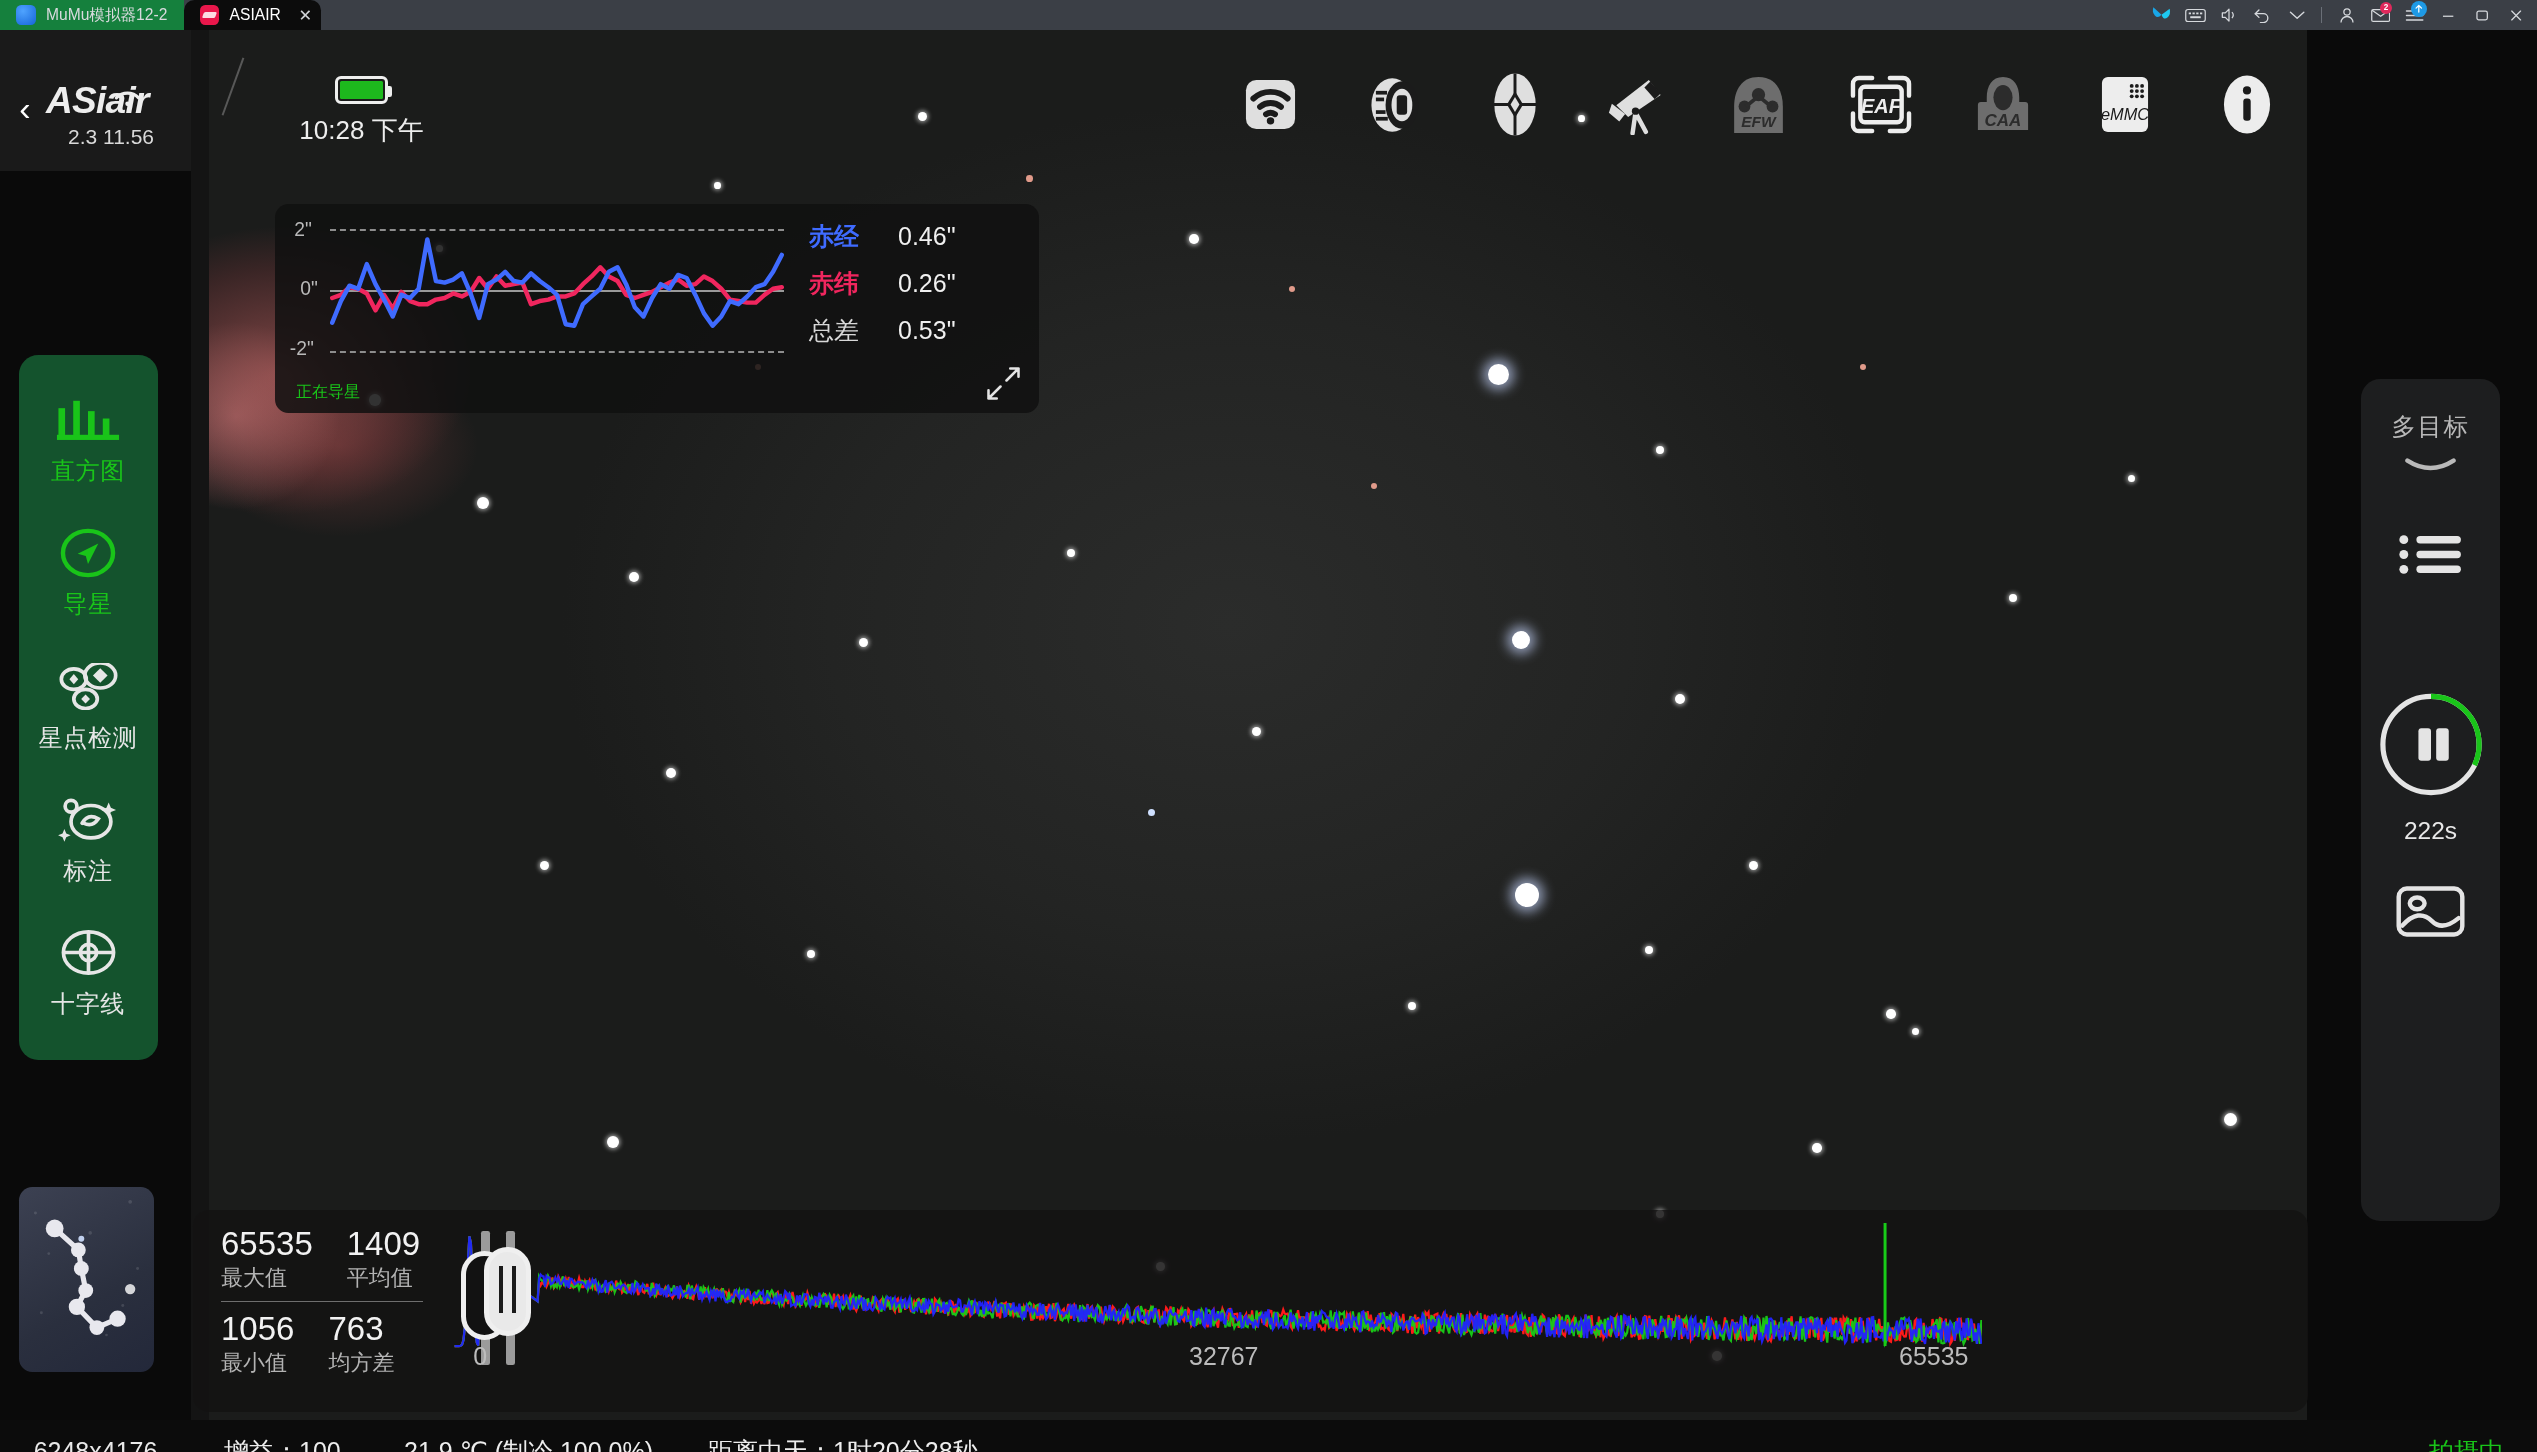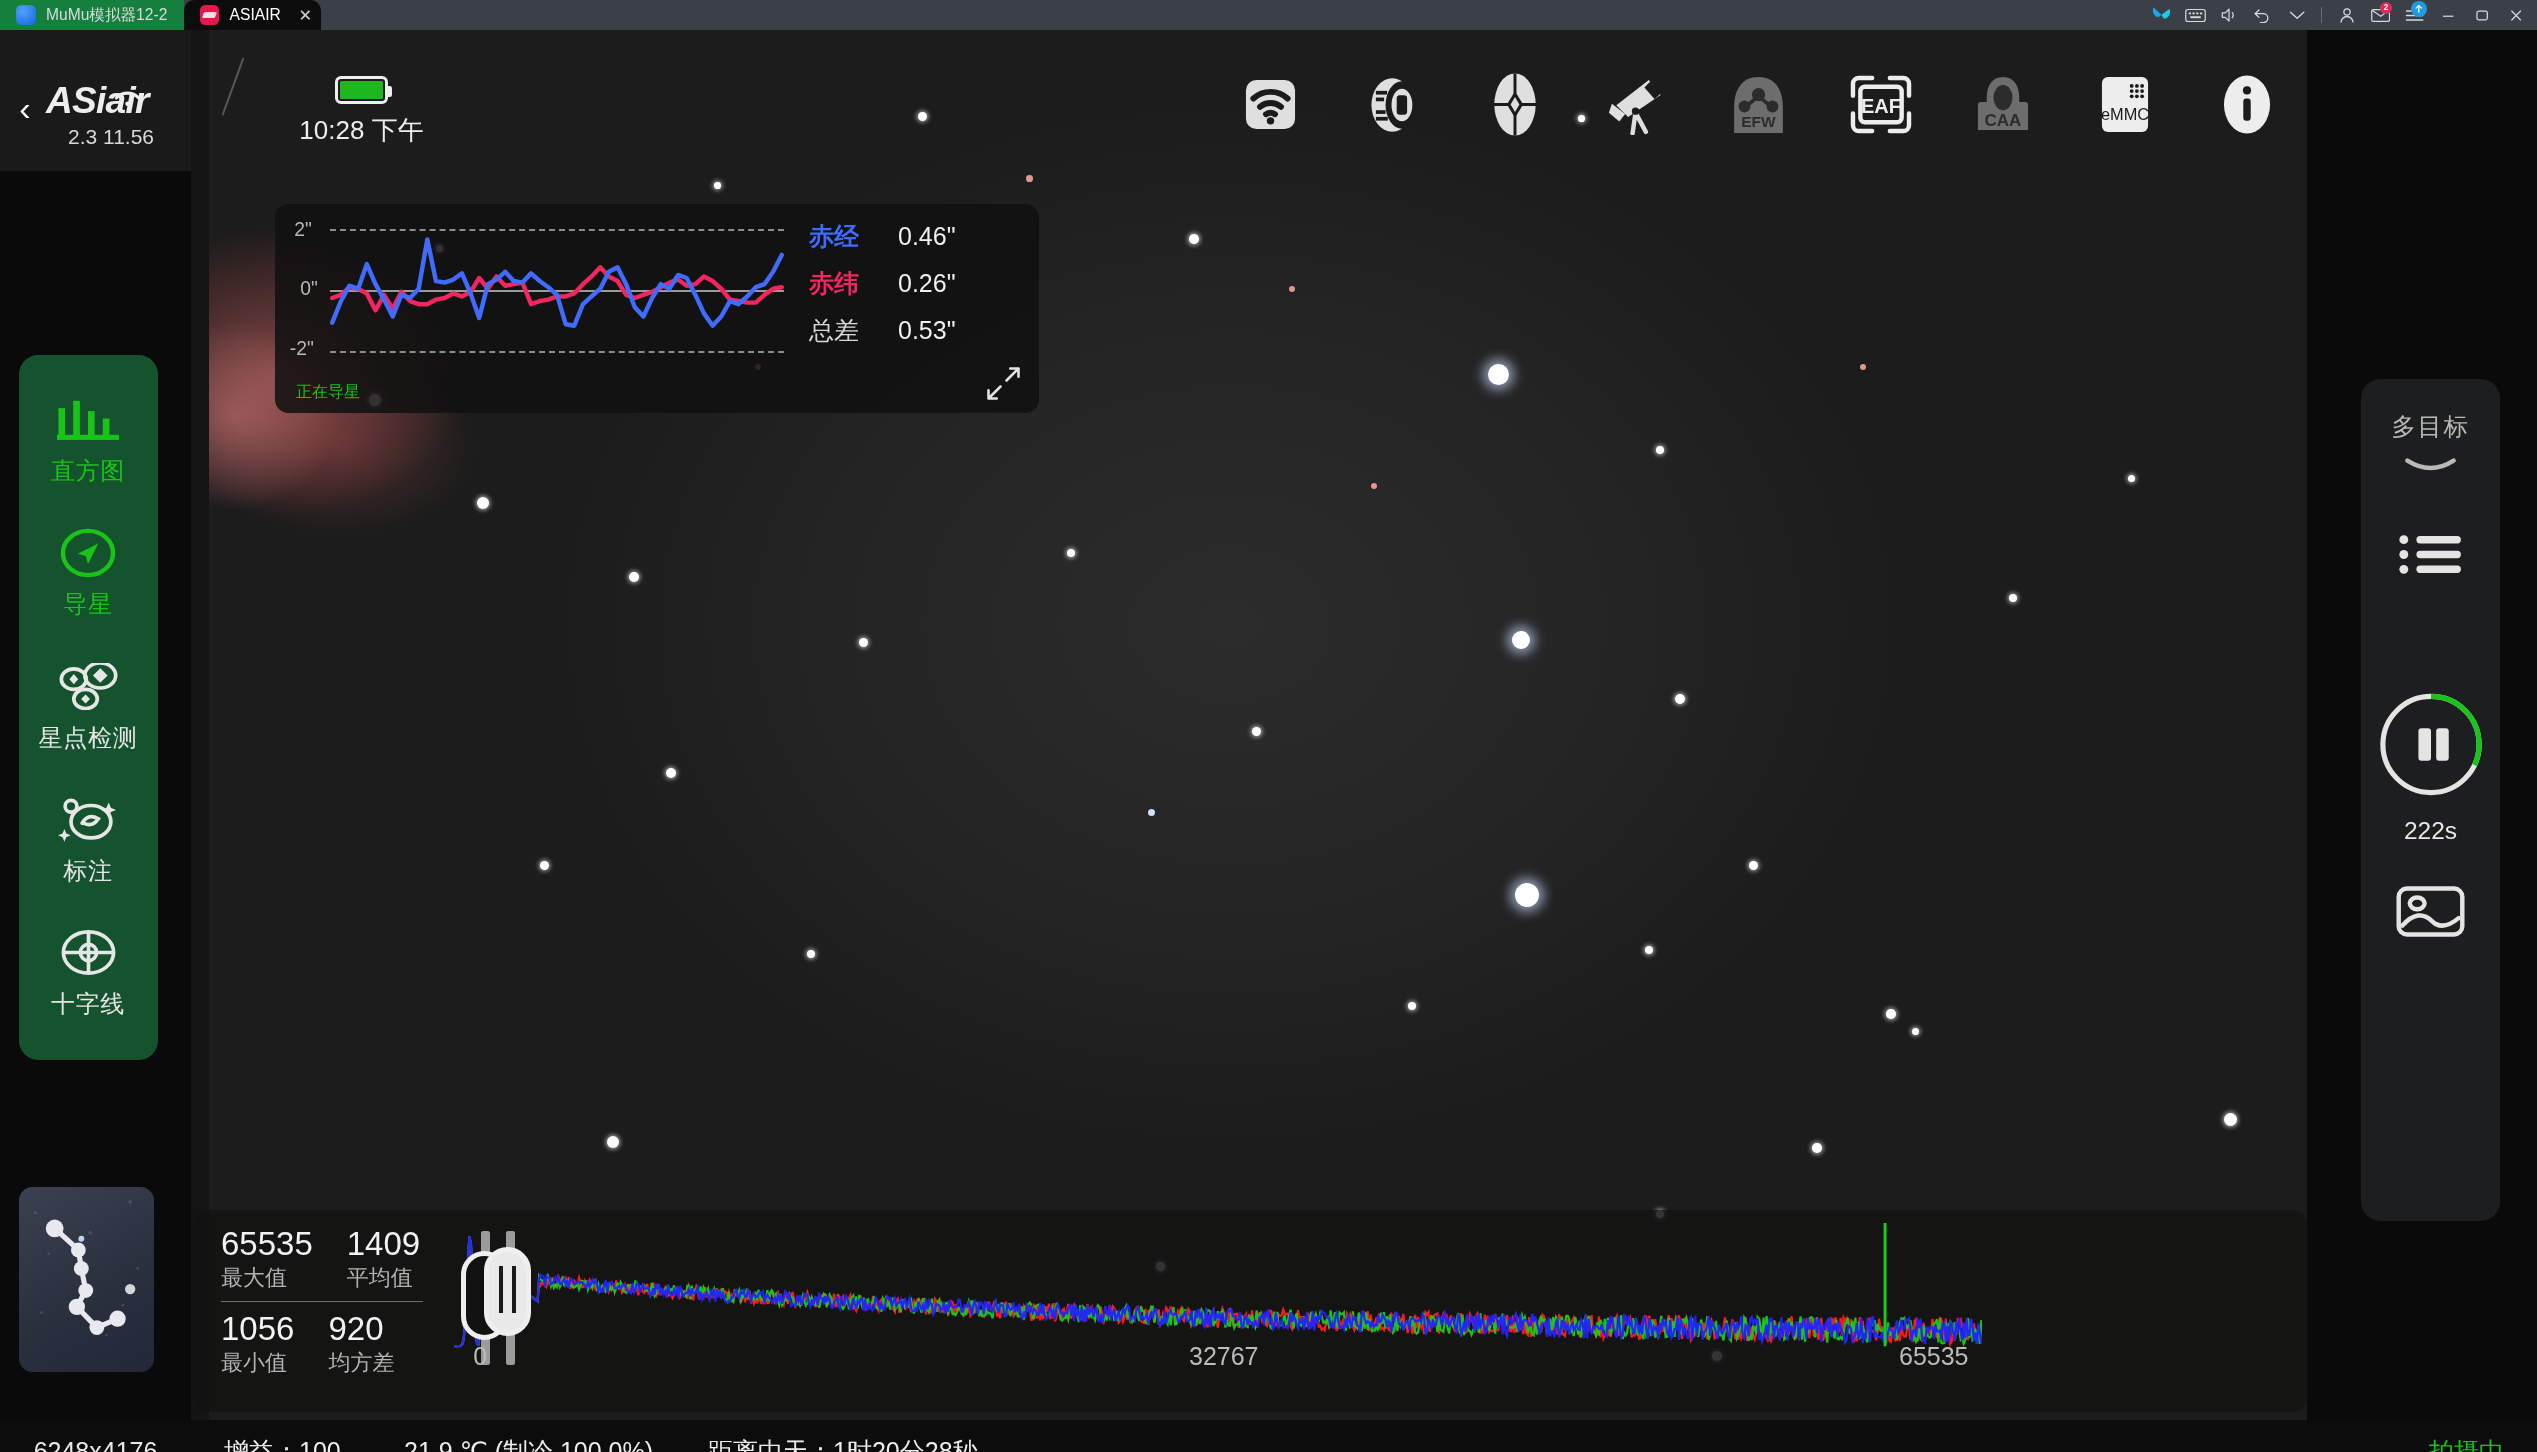--- a/index.html
+++ b/index.html
@@ -73,21 +73,21 @@
   .logo{position:absolute;left:46px;top:50px;color:#ededed;font-size:37px;font-weight:bold;
     letter-spacing:-0.7px;font-style:italic;}
   .logo .wifi{position:absolute;right:7.4px;top:-7.4px;}
   .ver{position:absolute;left:68px;top:95px;color:#d9d9d9;font-size:21px;}
   .clockbox{position:absolute;left:276px;top:46px;width:171px;text-align:center;}
   .batt{width:53px;height:28px;border:3px solid #efefef;border-radius:6px;margin:0 auto;position:relative;padding:2.2px;}
   .batt i{display:block;width:100%;height:100%;background:#1db81d;border-radius:1.5px;}
   .batt::after{content:"";position:absolute;right:-7.4px;top:7.4px;width:5.2px;height:10.4px;background:#efefef;border-radius:0 2.2px 2.2px 0;}
   .clock{margin-top:9px;color:#ededed;font-size:26px;white-space:nowrap;}
 
-  .topicons{position:absolute;left:1232px;top:36px;display:flex;align-items:center;gap:45px;pointer-events:auto;}
+  .topicons{position:absolute;left:1232px;top:36px;display:flex;align-items:center;gap:45px;pointer-events:auto;font-style:italic;}
   .tbtn{width:77px;height:77px;display:flex;align-items:center;justify-content:center;cursor:pointer;}
   .tbtn svg{display:block;}
 
   
   #guide{position:absolute;left:275px;top:174px;width:764px;height:209px;
     background:rgba(16,16,16,.86);border-radius:13.4px;padding:16.3px 19.3px;}
   .gchart{position:absolute;left:19.3px;top:21px;width:490px;height:141px;}
   .gaxis{position:absolute;color:#b9b9b9;font-size:19.3px;}
   .dashline{position:absolute;left:36px;width:454px;height:0;border-top:2.2px dashed #8d8d8d;}
   .midline{position:absolute;left:36px;width:454px;height:1.5px;background:#9a9a9a;}
@@ -590,21 +590,21 @@
             <div class="hl">平均值</div>
           </div>
         </div>
         <div class="hdiv"></div>
         <div class="hq">
           <div class="hcell">
             <div class="hv">1056</div>
             <div class="hl">最小值</div>
           </div>
           <div class="hcell">
-            <div class="hv">920</div>
+            <div class="hv">763</div>
             <div class="hl">均方差</div>
           </div>
         </div>
       </div>
 
       <div class="hplot">
         <svg id="histo-svg" width="1528" height="126" viewBox="0 0 2060 170" style="position:absolute;left:0;top:0;">
             <polyline points="0,166.0 2,166.0 4,166.0 6,166.0 8,165.7 10,164.2 12,157.8 14,138.9 16,100.7 18,51.0 20,18.1 22,27.1 24,70.7 26,118.3 28,148.5 30,161.3 32,165.1 34,48.8 36,50.2 38,51.7 40,53.1 42,54.6 44,56.0 46,57.5 48,59.0 50,60.4 52,61.9 54,63.3 56,64.8 58,66.2 60,67.7 62,69.1 64,70.6 66,72.1 68,73.5 70,75.0 72,76.4 74,77.9 76,79.3 78,80.8 80,82.3 82,83.7 84,85.2 86,86.6 88,88.1 90,89.5 92,91.0 94,92.4 96,93.9 98,95.4 100,96.8 102,98.3 104,99.7 106,101.2 108,102.6 110,104.1 112,105.6 114,79.9 116,84.3 118,79.9 120,82.2 122,79.3 124,85.8 126,81.6 128,73.7 130,81.6 132,73.4 134,87.6 136,84.8 138,81.8 140,72.0 142,76.0 144,81.8 146,73.3 148,82.0 150,75.4 152,83.5 154,72.8 156,88.7 158,81.0 160,85.9 162,79.2 164,84.2 166,81.9 168,73.9 170,81.0 172,86.5 174,86.5 176,78.5 178,83.4 180,81.7 182,77.3 184,87.1 186,85.2 188,76.3 190,89.8 192,90.3 194,89.1 196,91.0 198,86.7 200,84.6 202,85.2 204,93.9 206,84.6 208,92.0 210,84.6 212,90.1 214,86.7 216,92.1 218,77.7 220,87.3 222,89.0 224,83.6 226,94.0 228,91.3 230,83.8 232,90.8 234,82.4 236,93.3 238,85.4 240,84.3 242,93.9 244,86.6 246,89.4 248,97.3 250,86.9 252,86.1 254,92.9 256,94.2 258,89.2 260,82.1 262,96.4 264,86.7 266,97.9 268,80.6 270,94.6 272,98.2 274,92.7 276,95.9 278,96.4 280,90.4 282,92.3 284,87.8 286,98.9 288,98.5 290,96.6 292,96.9 294,101.2 296,97.4 298,95.7 300,85.8 302,92.3 304,99.9 306,95.3 308,93.8 310,91.9 312,93.7 314,102.3 316,84.7 318,89.4 320,101.7 322,102.8 324,91.0 326,85.8 328,92.7 330,103.6 332,96.5 334,93.0 336,98.6 338,86.6 340,100.2 342,93.1 344,97.6 346,91.2 348,101.6 350,93.3 352,90.1 354,89.5 356,91.7 358,93.6 360,89.9 362,93.8 364,92.3 366,92.7 368,98.8 370,92.8 372,101.8 374,97.6 376,106.4 378,90.2 380,97.2 382,93.8 384,98.4 386,106.8 388,102.7 390,91.0 392,106.6 394,92.4 396,104.1 398,91.5 400,108.9 402,97.9 404,108.6 406,105.1 408,107.4 410,104.8 412,100.4 414,109.3 416,100.6 418,109.8 420,100.9 422,108.0 424,107.5 426,95.7 428,93.4 430,97.2 432,109.5 434,95.5 436,93.2 438,101.5 440,99.7 442,105.5 444,110.4 446,97.3 448,96.3 450,109.5 452,94.7 454,102.0 456,93.2 458,103.2 460,112.5 462,109.6 464,101.8 466,103.6 468,111.5 470,103.0 472,104.1 474,103.0 476,93.9 478,100.4 480,101.7 482,108.3 484,105.0 486,103.6 488,112.1 490,110.6 492,98.4 494,102.4 496,97.8 498,96.5 500,95.9 502,99.1 504,110.2 506,102.0 508,108.7 510,107.4 512,95.3 514,113.4 516,99.9 518,97.7 520,101.4 522,103.3 524,99.3 526,111.1 528,108.5 530,102.5 532,102.9 534,97.5 536,105.0 538,115.3 540,114.6 542,118.5 544,112.3 546,109.1 548,98.2 550,111.4 552,106.7 554,114.3 556,106.7 558,111.2 560,109.8 562,113.5 564,102.6 566,108.1 568,104.5 570,113.8 572,118.3 574,105.6 576,103.2 578,114.1 580,105.7 582,110.6 584,100.1 586,109.6 588,116.6 590,106.0 592,116.4 594,119.7 596,103.8 598,102.0 600,121.1 602,105.8 604,109.0 606,105.1 608,117.1 610,109.9 612,112.7 614,111.6 616,119.9 618,111.7 620,105.6 622,111.0 624,103.7 626,102.3 628,110.5 630,104.2 632,104.4 634,109.6 636,123.3 638,112.1 640,114.1 642,122.0 644,114.3 646,121.3 648,102.3 650,104.8 652,119.8 654,112.7 656,107.8 658,118.2 660,120.2 662,109.5 664,109.2 666,124.8 668,109.0 670,105.6 672,107.2 674,123.5 676,109.2 678,117.4 680,116.4 682,118.0 684,115.7 686,117.7 688,122.5 690,110.7 692,121.7 694,108.1 696,125.2 698,122.5 700,104.8 702,121.4 704,106.4 706,117.5 708,122.1 710,121.0 712,125.3 714,126.7 716,117.3 718,111.4 720,107.2 722,107.9 724,116.8 726,113.3 728,106.9 730,108.0 732,126.2 734,118.5 736,128.7 738,108.5 740,108.7 742,109.2 744,107.5 746,112.7 748,123.7 750,108.4 752,114.7 754,124.5 756,120.0 758,119.8 760,126.1 762,115.2 764,114.2 766,122.3 768,112.7 770,118.9 772,118.5 774,112.9 776,118.2 778,130.6 780,130.2 782,111.4 784,114.1 786,128.9 788,108.7 790,131.3 792,122.2 794,128.2 796,124.3 798,112.4 800,119.6 802,109.0 804,128.3 806,127.4 808,108.1 810,132.3 812,126.5 814,114.1 816,118.5 818,131.5 820,118.2 822,115.9 824,126.6 826,118.9 828,109.3 830,122.3 832,129.0 834,114.0 836,110.0 838,114.2 840,126.8 842,127.0 844,119.5 846,130.8 848,124.5 850,129.4 852,118.7 854,109.4 856,129.1 858,114.1 860,112.5 862,122.8 864,120.3 866,115.5 868,129.8 870,130.0 872,112.7 874,126.9 876,133.1 878,126.3 880,121.9 882,123.0 884,110.8 886,122.3 888,112.6 890,115.0 892,118.8 894,124.3 896,134.2 898,131.8 900,122.8 902,132.9 904,127.9 906,113.2 908,130.8 910,120.0 912,130.2 914,133.8 916,126.5 918,117.5 920,114.3 922,113.1 924,126.8 926,132.3 928,133.6 930,134.6 932,115.7 934,136.3 936,117.7 938,130.1 940,113.9 942,116.9 944,133.9 946,119.7 948,124.3 950,116.6 952,137.1 954,133.5 956,122.0 958,126.4 960,114.2 962,116.9 964,126.4 966,112.7 968,125.0 970,123.2 972,122.5 974,137.4 976,118.2 978,120.7 980,115.9 982,128.9 984,132.0 986,122.9 988,127.1 990,116.0 992,118.8 994,138.4 996,134.9 998,128.8 1000,122.0 1002,137.1 1004,129.4 1006,116.6 1008,134.0 1010,122.4 1012,140.4 1014,129.2 1016,140.8 1018,124.5 1020,122.4 1022,121.0 1024,117.1 1026,134.0 1028,133.5 1030,141.3 1032,125.1 1034,125.3 1036,115.4 1038,120.3 1040,124.8 1042,125.3 1044,129.5 1046,114.8 1048,123.4 1050,139.0 1052,122.8 1054,122.7 1056,122.5 1058,141.5 1060,125.2 1062,130.9 1064,127.6 1066,126.5 1068,122.7 1070,139.7 1072,123.3 1074,136.9 1076,117.9 1078,139.8 1080,129.9 1082,141.3 1084,123.3 1086,121.7 1088,123.4 1090,135.0 1092,123.4 1094,137.1 1096,138.6 1098,123.7 1100,118.5 1102,118.8 1104,130.7 1106,135.9 1108,137.5 1110,128.6 1112,123.6 1114,125.8 1116,124.0 1118,116.8 1120,122.4 1122,123.0 1124,122.3 1126,127.2 1128,139.6 1130,143.0 1132,128.8 1134,126.1 1136,126.9 1138,117.7 1140,130.7 1142,127.2 1144,128.5 1146,127.2 1148,128.2 1150,137.8 1152,121.3 1154,142.4 1156,122.4 1158,138.8 1160,123.7 1162,135.0 1164,126.8 1166,139.7 1168,138.7 1170,144.1 1172,142.2 1174,144.6 1176,131.8 1178,128.1 1180,141.3 1182,139.0 1184,132.9 1186,136.4 1188,129.3 1190,145.6 1192,137.9 1194,132.7 1196,142.7 1198,133.4 1200,139.8 1202,135.5 1204,122.5 1206,127.3 1208,123.0 1210,133.6 1212,140.1 1214,144.4 1216,137.4 1218,142.6 1220,122.7 1222,146.9 1224,124.5 1226,131.6 1228,119.8 1230,140.7 1232,118.8 1234,145.9 1236,123.7 1238,136.1 1240,135.9 1242,134.2 1244,127.4 1246,140.3 1248,121.5 1250,143.0 1252,141.8 1254,144.3 1256,133.3 1258,137.1 1260,143.5 1262,145.3 1264,122.7 1266,125.1 1268,127.2 1270,122.0 1272,146.0 1274,125.4 1276,132.4 1278,138.0 1280,122.5 1282,140.4 1284,137.6 1286,148.4 1288,133.3 1290,125.6 1292,149.2 1294,143.9 1296,123.7 1298,142.0 1300,127.0 1302,134.8 1304,140.3 1306,128.8 1308,149.8 1310,120.7 1312,123.5 1314,120.3 1316,146.8 1318,124.1 1320,140.9 1322,124.1 1324,123.1 1326,122.3 1328,149.1 1330,141.0 1332,128.5 1334,122.8 1336,130.6 1338,122.8 1340,136.2 1342,138.9 1344,124.8 1346,131.4 1348,142.9 1350,146.0 1352,145.0 1354,142.9 1356,133.7 1358,121.6 1360,145.3 1362,138.5 1364,147.5 1366,146.6 1368,138.4 1370,123.4 1372,128.5 1374,135.5 1376,127.2 1378,126.0 1380,122.3 1382,133.5 1384,149.6 1386,133.4 1388,149.3 1390,123.5 1392,140.8 1394,124.9 1396,146.7 1398,144.0 1400,146.3 1402,145.1 1404,122.8 1406,132.0 1408,146.0 1410,131.4 1412,135.3 1414,128.1 1416,126.1 1418,131.7 1420,124.3 1422,146.4 1424,139.5 1426,147.3 1428,124.8 1430,147.8 1432,141.7 1434,128.4 1436,132.5 1438,144.6 1440,131.1 1442,149.9 1444,129.8 1446,148.4 1448,151.0 1450,127.0 1452,153.6 1454,127.7 1456,133.8 1458,144.6 1460,148.1 1462,139.1 1464,130.1 1466,147.7 1468,124.1 1470,126.2 1472,135.9 1474,147.4 1476,134.3 1478,131.6 1480,139.3 1482,144.4 1484,128.5 1486,147.7 1488,149.1 1490,123.2 1492,128.5 1494,146.2 1496,150.5 1498,152.4 1500,140.5 1502,129.6 1504,144.9 1506,138.0 1508,131.8 1510,127.8 1512,139.2 1514,141.1 1516,141.4 1518,153.9 1520,131.1 1522,150.6 1524,135.9 1526,123.9 1528,129.8 1530,144.1 1532,141.7 1534,124.4 1536,148.6 1538,143.8 1540,152.7 1542,149.5 1544,126.1 1546,154.2 1548,137.6 1550,155.5 1552,151.1 1554,152.8 1556,144.0 1558,151.7 1560,152.2 1562,136.7 1564,128.7 1566,129.5 1568,125.5 1570,152.3 1572,144.2 1574,143.5 1576,144.4 1578,130.9 1580,134.6 1582,133.6 1584,131.0 1586,127.4 1588,154.3 1590,149.9 1592,151.9 1594,146.4 1596,143.8 1598,156.2 1600,155.6 1602,137.3 1604,129.3 1606,125.7 1608,126.4 1610,145.7 1612,125.0 1614,146.2 1616,149.1 1618,136.4 1620,129.8 1622,143.5 1624,153.5 1626,148.5 1628,137.4 1630,146.6 1632,138.6 1634,148.4 1636,141.9 1638,124.4 1640,136.0 1642,128.5 1644,139.7 1646,136.8 1648,127.0 1650,131.6 1652,124.6 1654,140.0 1656,156.3 1658,131.6 1660,129.1 1662,145.7 1664,138.1 1666,135.0 1668,157.7 1670,153.4 1672,153.2 1674,150.9 1676,146.2 1678,138.2 1680,142.2 1682,141.4 1684,151.0 1686,134.4 1688,148.4 1690,156.2 1692,141.8 1694,142.1 1696,131.1 1698,135.5 1700,156.9 1702,148.9 1704,153.0 1706,149.3 1708,146.0 1710,146.7 1712,141.7 1714,127.4 1716,141.0 1718,149.6 1720,154.9 1722,140.7 1724,130.1 1726,141.1 1728,157.1 1730,133.2 1732,157.6 1734,145.2 1736,155.1 1738,149.4 1740,139.4 1742,126.8 1744,159.2 1746,142.9 1748,147.6 1750,140.1 1752,151.4 1754,156.9 1756,149.2 1758,136.6 1760,127.5 1762,146.9 1764,145.0 1766,146.4 1768,136.5 1770,154.6 1772,158.7 1774,155.6 1776,159.3 1778,152.0 1780,138.9 1782,135.2 1784,146.7 1786,145.3 1788,146.4 1790,152.6 1792,150.7 1794,151.6 1796,138.6 1798,131.6 1800,150.9 1802,134.4 1804,125.8 1806,153.1 1808,155.7 1810,155.2 1812,133.4 1814,143.7 1816,129.2 1818,145.5 1820,131.3 1822,145.0 1824,131.8 1826,136.0 1828,155.5 1830,131.3 1832,133.9 1834,153.3 1836,129.7 1838,130.1 1840,157.8 1842,144.6 1844,128.1 1846,158.8 1848,152.9 1850,147.3 1852,140.9 1854,148.0 1856,136.3 1858,128.0 1860,137.1 1862,129.1 1864,129.0 1866,149.4 1868,145.2 1870,127.9 1872,150.6 1874,128.0 1876,132.0 1878,128.7 1880,139.9 1882,149.1 1884,129.7 1886,140.2 1888,161.0 1890,149.0 1892,159.6 1894,138.7 1896,127.4 1898,134.0 1900,133.4 1902,153.8 1904,145.0 1906,155.0 1908,127.7 1910,143.1 1912,145.2 1914,146.4 1916,146.3 1918,158.2 1920,146.2 1922,129.3 1924,146.3 1926,139.0 1928,154.2 1930,147.2 1932,149.0 1934,149.5 1936,159.2 1938,160.3 1940,140.9 1942,152.7 1944,158.3 1946,157.7 1948,151.5 1950,159.0 1952,136.5 1954,150.1 1956,153.2 1958,153.1 1960,139.0 1962,136.9 1964,157.2 1966,142.9 1968,160.7 1970,132.2 1972,129.8 1974,155.1 1976,153.3 1978,139.1 1980,160.0 1982,134.6 1984,153.7 1986,141.2 1988,149.1 1990,145.8 1992,151.1 1994,129.5 1996,139.6 1998,147.7 2000,155.2 2002,140.7 2004,128.4 2006,129.3 2008,142.4 2010,157.5 2012,128.8 2014,158.3 2016,136.9 2018,163.0 2020,159.8 2022,140.6 2024,158.9 2026,146.2 2028,130.0 2030,131.4 2032,129.6 2034,140.9 2036,135.0 2038,155.2 2040,156.1 2042,156.6 2044,140.6 2046,130.7 2048,144.1 2050,135.7 2052,154.6 2054,153.7 2056,156.5 2058,152.8 2060,138.4" fill="none" stroke="#ff1a1a" stroke-width="3" opacity="1"></polyline>
             <polyline points="0,166.0 2,166.0 4,166.0 6,166.0 8,165.7 10,164.2 12,157.8 14,138.9 16,100.7 18,51.0 20,18.1 22,27.1 24,70.7 26,118.3 28,148.5 30,161.3 32,165.1 34,48.8 36,50.2 38,51.7 40,53.1 42,54.6 44,56.0 46,57.5 48,59.0 50,60.4 52,61.9 54,63.3 56,64.8 58,66.2 60,67.7 62,69.1 64,70.6 66,72.1 68,73.5 70,75.0 72,76.4 74,77.9 76,79.3 78,80.8 80,82.3 82,83.7 84,85.2 86,86.6 88,88.1 90,89.5 92,91.0 94,92.4 96,93.9 98,95.4 100,96.8 102,98.3 104,99.7 106,101.2 108,102.6 110,104.1 112,105.6 114,72.1 116,76.2 118,77.6 120,77.6 122,83.5 124,78.4 126,71.2 128,76.0 130,85.1 132,78.7 134,86.9 136,83.6 138,86.7 140,77.7 142,86.2 144,80.5 146,72.0 148,85.2 150,78.4 152,83.4 154,78.4 156,84.8 158,83.8 160,86.9 162,86.6 164,84.9 166,82.1 168,89.3 170,83.4 172,77.9 174,78.9 176,83.5 178,77.4 180,89.9 182,84.6 184,80.5 186,87.2 188,79.1 190,77.1 192,87.9 194,82.2 196,90.7 198,86.2 200,83.9 202,86.0 204,92.2 206,89.6 208,80.6 210,90.2 212,89.9 214,82.2 216,93.4 218,88.4 220,80.7 222,88.5 224,79.9 226,84.0 228,91.7 230,93.3 232,94.2 234,84.2 236,84.2 238,83.6 240,90.3 242,88.0 244,78.8 246,80.2 248,87.4 250,88.8 252,85.4 254,85.6 256,84.2 258,91.3 260,91.2 262,90.9 264,96.0 266,80.9 268,88.0 270,98.4 272,95.0 274,83.1 276,89.9 278,89.0 280,94.1 282,92.6 284,90.6 286,87.0 288,85.2 290,94.2 292,89.2 294,91.2 296,84.2 298,96.5 300,88.8 302,90.5 304,94.5 306,89.9 308,92.5 310,94.3 312,100.5 314,84.7 316,84.5 318,103.0 320,84.4 322,94.5 324,91.2 326,88.9 328,93.5 330,96.1 332,85.5 334,98.2 336,86.6 338,90.1 340,92.6 342,88.4 344,102.9 346,92.3 348,93.6 350,88.9 352,100.8 354,92.0 356,97.2 358,92.8 360,101.1 362,87.9 364,100.7 366,103.5 368,106.0 370,92.9 372,105.3 374,104.8 376,106.5 378,91.9 380,94.1 382,94.8 384,90.6 386,107.4 388,90.2 390,100.3 392,101.2 394,89.9 396,90.3 398,101.3 400,104.0 402,101.3 404,103.4 406,92.6 408,104.3 410,90.2 412,98.6 414,103.8 416,103.9 418,106.0 420,104.8 422,90.5 424,105.3 426,94.1 428,91.0 430,94.7 432,105.2 434,93.9 436,105.4 438,110.4 440,95.5 442,110.0 444,105.5 446,103.1 448,104.8 450,101.7 452,95.3 454,99.1 456,100.4 458,109.5 460,110.9 462,109.6 464,107.8 466,111.6 468,104.6 470,97.6 472,106.2 474,111.3 476,107.6 478,98.5 480,110.1 482,100.7 484,107.0 486,111.0 488,109.5 490,103.9 492,114.5 494,105.2 496,101.1 498,95.6 500,97.9 502,113.7 504,103.9 506,96.7 508,100.4 510,109.7 512,107.2 514,105.7 516,100.4 518,113.5 520,107.0 522,112.6 524,115.8 526,112.7 528,107.0 530,100.1 532,116.6 534,103.0 536,101.0 538,97.9 540,114.3 542,99.1 544,115.1 546,97.1 548,106.1 550,111.8 552,100.6 554,116.4 556,103.7 558,103.0 560,114.9 562,107.6 564,107.4 566,99.0 568,112.0 570,115.5 572,115.9 574,114.7 576,119.6 578,102.4 580,107.1 582,101.3 584,110.9 586,108.0 588,116.7 590,108.3 592,100.5 594,116.6 596,114.1 598,112.0 600,108.0 602,120.6 604,102.8 606,110.8 608,113.7 610,114.2 612,112.7 614,105.0 616,102.8 618,120.2 620,120.9 622,106.9 624,113.4 626,101.9 628,113.4 630,121.0 632,102.6 634,102.5 636,116.3 638,115.8 640,120.3 642,113.9 644,102.0 646,122.2 648,117.5 650,118.2 652,106.2 654,103.5 656,121.0 658,109.1 660,112.0 662,109.1 664,107.9 666,121.0 668,115.6 670,114.7 672,122.8 674,122.5 676,124.1 678,119.9 680,114.1 682,115.3 684,121.9 686,124.3 688,117.0 690,124.3 692,112.4 694,104.6 696,109.1 698,104.3 700,123.0 702,109.2 704,108.3 706,113.0 708,125.9 710,117.2 712,126.7 714,110.4 716,125.9 718,116.3 720,122.0 722,121.2 724,123.2 726,128.5 728,108.6 730,106.2 732,119.8 734,111.3 736,113.5 738,107.6 740,121.6 742,109.9 744,125.6 746,114.9 748,108.0 750,125.9 752,112.3 754,113.0 756,121.5 758,114.4 760,126.0 762,126.1 764,126.3 766,112.6 768,130.5 770,112.6 772,111.9 774,109.7 776,107.5 778,110.0 780,127.7 782,128.3 784,112.1 786,111.1 788,110.4 790,114.8 792,124.4 794,110.0 796,117.6 798,123.9 800,126.3 802,122.3 804,117.9 806,113.1 808,121.0 810,122.6 812,107.9 814,113.6 816,121.3 818,129.6 820,131.5 822,127.8 824,128.4 826,124.9 828,130.4 830,119.2 832,114.4 834,122.4 836,118.9 838,117.5 840,118.6 842,133.8 844,110.8 846,129.6 848,112.7 850,114.9 852,128.4 854,111.1 856,127.0 858,120.8 860,127.1 862,126.0 864,130.8 866,119.5 868,111.0 870,113.2 872,125.8 874,130.8 876,131.2 878,126.1 880,129.7 882,123.7 884,128.5 886,123.7 888,119.8 890,130.7 892,130.0 894,119.1 896,132.2 898,122.1 900,119.4 902,126.3 904,116.1 906,112.1 908,128.4 910,119.8 912,134.9 914,129.2 916,131.6 918,118.4 920,116.7 922,126.8 924,132.5 926,112.1 928,118.2 930,119.1 932,134.0 934,135.3 936,135.8 938,119.4 940,113.1 942,113.0 944,134.1 946,124.9 948,119.4 950,135.7 952,136.6 954,125.5 956,135.4 958,125.8 960,132.6 962,136.4 964,118.3 966,138.1 968,123.0 970,113.4 972,136.9 974,136.4 976,124.0 978,131.1 980,118.5 982,115.7 984,126.7 986,116.2 988,132.3 990,127.1 992,131.9 994,137.8 996,126.4 998,118.7 1000,138.9 1002,134.0 1004,118.4 1006,136.6 1008,117.2 1010,120.8 1012,135.2 1014,124.9 1016,117.8 1018,117.8 1020,120.5 1022,124.9 1024,139.0 1026,133.5 1028,131.1 1030,118.9 1032,130.7 1034,120.6 1036,118.0 1038,123.7 1040,141.2 1042,130.7 1044,138.2 1046,138.6 1048,118.5 1050,131.7 1052,141.3 1054,136.9 1056,137.4 1058,134.0 1060,140.5 1062,123.9 1064,141.9 1066,130.4 1068,139.3 1070,140.3 1072,128.0 1074,133.0 1076,123.7 1078,135.9 1080,140.3 1082,118.1 1084,128.4 1086,126.3 1088,121.6 1090,127.5 1092,129.2 1094,133.1 1096,122.3 1098,129.4 1100,137.9 1102,143.1 1104,128.6 1106,119.7 1108,129.2 1110,119.9 1112,139.7 1114,138.0 1116,137.3 1118,129.4 1120,124.3 1122,139.9 1124,132.2 1126,124.4 1128,117.0 1130,131.7 1132,142.5 1134,129.6 1136,121.7 1138,137.6 1140,135.9 1142,138.0 1144,126.1 1146,139.3 1148,139.1 1150,138.4 1152,132.1 1154,128.7 1156,119.7 1158,128.9 1160,128.5 1162,122.8 1164,130.4 1166,131.8 1168,121.6 1170,125.8 1172,134.3 1174,133.2 1176,135.1 1178,126.2 1180,141.9 1182,117.9 1184,137.9 1186,128.0 1188,120.3 1190,139.1 1192,140.8 1194,121.0 1196,122.9 1198,122.9 1200,120.6 1202,145.4 1204,137.6 1206,131.1 1208,140.8 1210,139.2 1212,119.2 1214,139.3 1216,139.8 1218,142.3 1220,121.0 1222,126.7 1224,146.0 1226,126.5 1228,142.5 1230,120.8 1232,144.3 1234,129.7 1236,137.6 1238,147.5 1240,138.7 1242,146.2 1244,137.7 1246,143.8 1248,139.5 1250,120.8 1252,136.4 1254,120.2 1256,142.5 1258,125.7 1260,137.4 1262,123.3 1264,133.8 1266,147.8 1268,145.8 1270,120.3 1272,144.8 1274,131.9 1276,139.0 1278,132.4 1280,140.4 1282,138.1 1284,134.2 1286,139.5 1288,133.8 1290,126.0 1292,139.4 1294,126.7 1296,147.7 1298,149.2 1300,147.7 1302,133.9 1304,135.1 1306,134.7 1308,124.4 1310,130.4 1312,146.3 1314,136.8 1316,135.6 1318,125.8 1320,126.8 1322,132.0 1324,130.9 1326,147.0 1328,125.6 1330,144.1 1332,144.9 1334,146.8 1336,132.2 1338,134.3 1340,142.5 1342,149.1 1344,128.6 1346,137.9 1348,140.8 1350,140.7 1352,130.1 1354,121.6 1356,147.4 1358,150.0 1360,123.6 1362,151.3 1364,138.9 1366,127.3 1368,144.9 1370,146.0 1372,150.8 1374,144.6 1376,145.9 1378,128.6 1380,141.1 1382,147.9 1384,121.5 1386,141.5 1388,139.1 1390,131.9 1392,133.7 1394,142.8 1396,144.3 1398,137.1 1400,134.7 1402,135.5 1404,149.2 1406,128.7 1408,129.2 1410,128.1 1412,132.0 1414,122.4 1416,137.4 1418,131.0 1420,136.3 1422,142.0 1424,140.8 1426,140.7 1428,141.3 1430,139.7 1432,135.7 1434,147.3 1436,132.5 1438,131.6 1440,124.3 1442,132.3 1444,127.0 1446,135.9 1448,148.5 1450,141.7 1452,141.2 1454,149.9 1456,151.4 1458,131.2 1460,149.9 1462,142.7 1464,131.1 1466,125.0 1468,136.4 1470,128.9 1472,137.1 1474,150.7 1476,141.1 1478,129.2 1480,149.7 1482,127.1 1484,140.4 1486,126.8 1488,129.9 1490,132.2 1492,151.3 1494,126.2 1496,143.4 1498,135.9 1500,125.2 1502,125.3 1504,129.8 1506,148.5 1508,140.6 1510,152.6 1512,126.8 1514,136.5 1516,150.4 1518,131.8 1520,154.7 1522,136.9 1524,131.2 1526,128.6 1528,138.2 1530,125.2 1532,131.6 1534,145.5 1536,146.0 1538,147.8 1540,151.6 1542,133.9 1544,152.1 1546,130.7 1548,135.6 1550,144.4 1552,129.3 1554,151.2 1556,127.8 1558,141.1 1560,149.5 1562,143.6 1564,144.0 1566,127.4 1568,149.2 1570,138.5 1572,146.9 1574,124.4 1576,156.5 1578,148.3 1580,151.7 1582,147.8 1584,133.4 1586,134.3 1588,149.5 1590,128.2 1592,149.1 1594,129.0 1596,151.5 1598,138.2 1600,148.8 1602,148.9 1604,156.9 1606,129.2 1608,152.6 1610,149.4 1612,132.4 1614,152.6 1616,130.1 1618,135.8 1620,154.7 1622,149.2 1624,141.6 1626,139.5 1628,125.5 1630,137.1 1632,133.8 1634,153.9 1636,153.4 1638,127.8 1640,136.1 1642,152.6 1644,132.5 1646,153.8 1648,126.5 1650,138.7 1652,131.7 1654,150.2 1656,130.1 1658,130.4 1660,134.0 1662,128.0 1664,137.0 1666,145.5 1668,128.6 1670,130.0 1672,150.9 1674,142.1 1676,146.0 1678,153.7 1680,139.1 1682,130.3 1684,148.3 1686,152.2 1688,148.3 1690,125.6 1692,157.9 1694,150.8 1696,132.9 1698,141.1 1700,146.1 1702,132.2 1704,152.0 1706,141.4 1708,151.5 1710,151.0 1712,158.5 1714,143.0 1716,131.4 1718,140.8 1720,156.3 1722,158.7 1724,135.5 1726,135.1 1728,135.6 1730,155.7 1732,151.7 1734,141.0 1736,137.6 1738,152.3 1740,127.3 1742,130.3 1744,145.6 1746,158.9 1748,151.7 1750,157.9 1752,139.4 1754,140.7 1756,149.5 1758,126.9 1760,129.6 1762,139.6 1764,157.5 1766,127.7 1768,148.8 1770,125.5 1772,136.2 1774,155.2 1776,133.0 1778,149.4 1780,131.5 1782,153.1 1784,141.8 1786,141.9 1788,133.6 1790,143.4 1792,135.8 1794,157.0 1796,154.8 1798,156.0 1800,128.5 1802,140.8 1804,133.2 1806,149.2 1808,155.6 1810,151.6 1812,135.6 1814,145.4 1816,125.9 1818,157.5 1820,128.8 1822,160.0 1824,140.6 1826,149.6 1828,128.7 1830,127.3 1832,128.1 1834,135.8 1836,154.5 1838,127.3 1840,141.4 1842,135.7 1844,144.1 1846,143.5 1848,144.8 1850,147.2 1852,161.3 1854,133.0 1856,127.5 1858,153.3 1860,145.4 1862,156.0 1864,130.9 1866,156.6 1868,156.9 1870,153.5 1872,156.4 1874,152.1 1876,135.9 1878,134.5 1880,128.0 1882,148.1 1884,149.0 1886,132.1 1888,147.2 1890,127.5 1892,154.4 1894,133.6 1896,154.9 1898,152.9 1900,138.8 1902,149.7 1904,154.4 1906,161.1 1908,141.0 1910,143.9 1912,127.9 1914,139.5 1916,130.9 1918,152.1 1920,136.0 1922,141.7 1924,145.0 1926,145.6 1928,143.0 1930,162.8 1932,158.5 1934,134.2 1936,152.7 1938,144.7 1940,149.1 1942,152.9 1944,139.6 1946,157.6 1948,142.3 1950,134.2 1952,128.7 1954,129.4 1956,128.0 1958,136.9 1960,141.5 1962,139.3 1964,131.0 1966,141.3 1968,158.6 1970,152.4 1972,160.5 1974,158.2 1976,133.2 1978,156.7 1980,156.0 1982,138.4 1984,150.3 1986,148.7 1988,152.5 1990,154.5 1992,153.2 1994,139.9 1996,136.3 1998,134.7 2000,129.8 2002,161.2 2004,128.7 2006,161.8 2008,162.5 2010,161.8 2012,133.7 2014,149.0 2016,137.3 2018,133.1 2020,136.5 2022,152.2 2024,133.8 2026,150.2 2028,142.5 2030,144.0 2032,157.5 2034,155.1 2036,163.0 2038,158.9 2040,139.7 2042,128.2 2044,155.1 2046,135.6 2048,158.5 2050,157.3 2052,142.7 2054,163.0 2056,138.5 2058,163.0 2060,130.9" fill="none" stroke="#18cc18" stroke-width="3" opacity="0.95"></polyline>
             <polyline points="0,166.0 2,166.0 4,166.0 6,166.0 8,165.7 10,164.2 12,157.8 14,138.9 16,100.7 18,51.0 20,18.1 22,27.1 24,70.7 26,118.3 28,148.5 30,161.3 32,165.1 34,48.8 36,50.2 38,51.7 40,53.1 42,54.6 44,56.0 46,57.5 48,59.0 50,60.4 52,61.9 54,63.3 56,64.8 58,66.2 60,67.7 62,69.1 64,70.6 66,72.1 68,73.5 70,75.0 72,76.4 74,77.9 76,79.3 78,80.8 80,82.3 82,83.7 84,85.2 86,86.6 88,88.1 90,89.5 92,91.0 94,92.4 96,93.9 98,95.4 100,96.8 102,98.3 104,99.7 106,101.2 108,102.6 110,104.1 112,105.6 114,75.1 116,69.5 118,71.5 120,72.1 122,86.2 124,71.5 126,73.7 128,73.4 130,82.5 132,81.4 134,78.6 136,73.6 138,78.6 140,73.5 142,82.0 144,82.4 146,78.3 148,75.2 150,83.4 152,77.2 154,87.9 156,75.1 158,75.2 160,78.7 162,82.6 164,81.7 166,79.2 168,79.3 170,80.4 172,79.9 174,81.2 176,84.8 178,87.4 180,77.4 182,85.5 184,82.4 186,76.4 188,81.2 190,77.6 192,82.7 194,92.0 196,85.4 198,92.9 200,92.4 202,82.5 204,77.0 206,94.0 208,81.9 210,80.5 212,79.3 214,82.3 216,88.0 218,88.3 220,87.0 222,84.6 224,88.5 226,84.4 228,83.1 230,84.8 232,88.1 234,93.5 236,92.7 238,94.7 240,81.0 242,93.6 244,89.9 246,81.2 248,82.6 250,93.5 252,87.3 254,82.7 256,86.9 258,88.9 260,87.7 262,87.6 264,98.3 266,96.3 268,88.2 270,96.7 272,81.9 274,88.0 276,84.8 278,96.8 280,88.2 282,96.3 284,92.4 286,100.3 288,83.5 290,93.8 292,97.9 294,97.1 296,90.3 298,97.5 300,85.5 302,101.9 304,84.4 306,91.0 308,99.0 310,96.3 312,94.5 314,94.4 316,89.2 318,98.9 320,88.3 322,94.8 324,95.1 326,91.1 328,86.7 330,103.5 332,92.8 334,103.0 336,96.9 338,98.4 340,92.9 342,98.2 344,103.6 346,91.8 348,97.4 350,89.1 352,105.6 354,89.8 356,100.1 358,91.5 360,100.1 362,94.8 364,102.7 366,106.7 368,106.4 370,104.7 372,105.1 374,99.8 376,100.1 378,93.0 380,90.6 382,98.5 384,101.7 386,92.7 388,95.2 390,91.3 392,100.0 394,98.4 396,89.1 398,98.1 400,105.2 402,97.1 404,94.5 406,100.2 408,99.3 410,96.5 412,93.4 414,95.5 416,92.4 418,108.1 420,100.6 422,96.9 424,100.5 426,102.4 428,107.3 430,104.4 432,100.7 434,110.2 436,98.2 438,103.7 440,96.7 442,108.9 444,100.9 446,92.0 448,94.3 450,103.1 452,94.2 454,112.0 456,110.5 458,109.7 460,111.7 462,97.8 464,104.9 466,97.5 468,110.3 470,103.7 472,96.2 474,96.4 476,96.7 478,108.4 480,112.6 482,103.1 484,111.4 486,99.6 488,100.5 490,111.0 492,94.2 494,101.2 496,101.7 498,109.9 500,98.6 502,106.8 504,99.4 506,103.7 508,114.1 510,114.4 512,106.6 514,104.5 516,98.9 518,111.2 520,116.0 522,98.5 524,107.9 526,110.0 528,96.7 530,102.2 532,109.3 534,116.4 536,114.6 538,101.0 540,109.1 542,115.8 544,104.7 546,108.5 548,102.1 550,101.7 552,118.6 554,103.2 556,117.2 558,116.1 560,107.3 562,115.9 564,117.9 566,114.3 568,100.6 570,104.0 572,106.5 574,117.5 576,109.0 578,115.2 580,116.7 582,103.3 584,99.7 586,102.0 588,100.7 590,111.4 592,106.0 594,101.2 596,111.8 598,108.5 600,107.3 602,102.7 604,115.3 606,105.2 608,102.9 610,115.9 612,105.7 614,100.8 616,115.7 618,119.3 620,118.5 622,115.1 624,117.5 626,106.0 628,112.2 630,116.0 632,110.8 634,121.1 636,102.3 638,116.4 640,105.0 642,108.5 644,109.7 646,123.2 648,119.7 650,109.0 652,110.6 654,111.0 656,118.0 658,116.0 660,106.2 662,122.5 664,110.0 666,119.7 668,103.7 670,110.0 672,113.3 674,113.8 676,112.5 678,112.6 680,103.0 682,104.5 684,119.4 686,119.2 688,111.3 690,111.9 692,113.2 694,107.3 696,115.3 698,124.6 700,111.0 702,105.6 704,112.9 706,123.0 708,105.6 710,110.6 712,108.4 714,122.9 716,106.7 718,108.4 720,118.3 722,109.6 724,114.4 726,118.6 728,112.2 730,105.4 732,114.2 734,121.2 736,109.9 738,111.5 740,111.2 742,126.3 744,125.3 746,108.6 748,114.0 750,117.1 752,116.0 754,107.1 756,120.5 758,114.6 760,118.3 762,108.9 764,124.4 766,128.8 768,119.4 770,127.5 772,110.8 774,114.6 776,120.0 778,114.8 780,121.1 782,116.6 784,118.3 786,124.0 788,123.9 790,107.9 792,122.9 794,109.6 796,124.2 798,129.8 800,127.4 802,117.3 804,113.4 806,124.2 808,118.8 810,130.6 812,113.7 814,109.8 816,115.4 818,121.8 820,120.5 822,124.8 824,120.9 826,121.4 828,114.4 830,111.5 832,124.9 834,109.8 836,132.2 838,110.0 840,123.9 842,119.4 844,132.7 846,113.3 848,133.1 850,116.5 852,133.1 854,110.5 856,123.6 858,116.8 860,113.7 862,126.8 864,119.0 866,113.4 868,131.6 870,132.6 872,122.3 874,135.2 876,124.2 878,112.2 880,119.5 882,124.2 884,110.4 886,131.3 888,120.8 890,117.8 892,132.4 894,124.9 896,119.8 898,131.7 900,125.7 902,114.9 904,121.4 906,115.8 908,111.3 910,113.9 912,131.0 914,127.4 916,126.5 918,130.6 920,115.8 922,114.1 924,118.8 926,129.6 928,126.1 930,129.7 932,127.4 934,123.1 936,136.4 938,126.7 940,119.3 942,129.0 944,116.3 946,116.0 948,126.1 950,134.0 952,138.1 954,131.3 956,136.6 958,118.6 960,135.8 962,127.8 964,120.8 966,117.8 968,123.0 970,124.5 972,121.8 974,123.2 976,132.4 978,133.5 980,126.6 982,127.6 984,124.0 986,118.5 988,132.4 990,131.8 992,131.2 994,117.5 996,137.5 998,139.0 1000,118.2 1002,128.0 1004,115.8 1006,126.7 1008,122.2 1010,137.3 1012,139.9 1014,114.2 1016,137.2 1018,123.1 1020,140.9 1022,118.6 1024,116.6 1026,131.7 1028,123.0 1030,127.2 1032,123.1 1034,132.6 1036,121.1 1038,134.6 1040,136.0 1042,120.6 1044,116.9 1046,119.1 1048,117.1 1050,125.9 1052,125.9 1054,128.0 1056,131.5 1058,130.0 1060,120.5 1062,140.7 1064,139.3 1066,127.9 1068,125.6 1070,137.8 1072,130.8 1074,133.8 1076,134.1 1078,142.1 1080,130.4 1082,137.5 1084,139.4 1086,127.2 1088,127.2 1090,123.0 1092,137.6 1094,119.4 1096,125.7 1098,116.4 1100,136.9 1102,127.6 1104,143.2 1106,140.2 1108,120.9 1110,132.8 1112,140.6 1114,136.8 1116,129.9 1118,141.1 1120,140.9 1122,139.6 1124,141.9 1126,134.5 1128,120.5 1130,133.2 1132,125.7 1134,129.4 1136,138.1 1138,142.4 1140,131.3 1142,134.0 1144,126.9 1146,143.7 1148,132.3 1150,120.1 1152,143.6 1154,133.7 1156,141.9 1158,119.0 1160,145.1 1162,125.9 1164,135.4 1166,124.3 1168,130.3 1170,118.8 1172,120.9 1174,121.9 1176,126.1 1178,128.0 1180,128.0 1182,140.8 1184,134.9 1186,142.7 1188,130.3 1190,121.9 1192,128.9 1194,141.5 1196,140.9 1198,138.6 1200,142.9 1202,128.9 1204,141.5 1206,122.1 1208,133.2 1210,141.4 1212,126.9 1214,129.9 1216,127.8 1218,138.6 1220,139.4 1222,147.5 1224,120.4 1226,119.4 1228,130.1 1230,135.3 1232,132.7 1234,133.6 1236,140.8 1238,131.5 1240,140.7 1242,137.7 1244,137.9 1246,124.1 1248,133.7 1250,132.5 1252,124.0 1254,127.8 1256,130.7 1258,140.8 1260,131.8 1262,133.9 1264,147.0 1266,127.6 1268,131.0 1270,121.0 1272,122.3 1274,135.6 1276,137.7 1278,134.3 1280,145.1 1282,137.5 1284,133.5 1286,132.9 1288,144.2 1290,130.4 1292,127.8 1294,129.4 1296,132.8 1298,132.6 1300,131.7 1302,130.1 1304,134.0 1306,122.9 1308,126.4 1310,149.4 1312,147.9 1314,129.7 1316,134.7 1318,143.4 1320,130.1 1322,138.2 1324,137.5 1326,127.2 1328,125.5 1330,128.5 1332,137.7 1334,125.2 1336,121.0 1338,136.8 1340,127.5 1342,140.7 1344,134.1 1346,127.7 1348,127.4 1350,142.5 1352,146.3 1354,124.8 1356,127.9 1358,149.5 1360,145.2 1362,133.1 1364,146.6 1366,123.1 1368,138.4 1370,133.9 1372,125.5 1374,128.4 1376,146.4 1378,123.8 1380,143.8 1382,121.9 1384,142.5 1386,131.1 1388,131.0 1390,148.8 1392,147.5 1394,133.3 1396,125.6 1398,138.1 1400,123.6 1402,131.2 1404,124.4 1406,127.7 1408,139.4 1410,135.1 1412,124.4 1414,150.1 1416,123.2 1418,148.6 1420,152.7 1422,135.3 1424,127.0 1426,135.5 1428,133.4 1430,125.4 1432,122.3 1434,137.0 1436,146.2 1438,123.3 1440,145.4 1442,132.2 1444,130.5 1446,131.6 1448,133.3 1450,138.1 1452,137.4 1454,122.5 1456,133.6 1458,125.8 1460,133.5 1462,141.1 1464,150.6 1466,140.5 1468,135.3 1470,136.8 1472,134.0 1474,153.6 1476,127.2 1478,152.5 1480,146.5 1482,145.9 1484,154.1 1486,133.8 1488,130.2 1490,154.2 1492,146.7 1494,130.9 1496,142.8 1498,132.8 1500,144.0 1502,138.9 1504,150.5 1506,139.2 1508,135.9 1510,144.2 1512,140.3 1514,136.7 1516,143.4 1518,144.2 1520,130.2 1522,134.4 1524,155.2 1526,123.3 1528,155.4 1530,129.2 1532,142.6 1534,149.9 1536,140.5 1538,141.5 1540,138.6 1542,139.7 1544,142.9 1546,142.7 1548,136.3 1550,149.0 1552,150.2 1554,152.9 1556,131.3 1558,142.7 1560,126.6 1562,127.8 1564,143.3 1566,149.7 1568,154.7 1570,125.1 1572,138.7 1574,154.8 1576,151.3 1578,124.4 1580,125.7 1582,138.6 1584,125.3 1586,137.7 1588,133.6 1590,149.0 1592,148.4 1594,130.7 1596,134.9 1598,148.8 1600,137.7 1602,150.2 1604,127.6 1606,127.0 1608,144.5 1610,156.5 1612,128.4 1614,136.9 1616,152.3 1618,139.8 1620,143.1 1622,140.6 1624,156.2 1626,134.7 1628,145.4 1630,129.0 1632,137.4 1634,133.0 1636,148.5 1638,151.6 1640,131.0 1642,154.6 1644,150.8 1646,143.1 1648,143.2 1650,126.8 1652,157.8 1654,129.3 1656,136.6 1658,153.1 1660,141.6 1662,149.3 1664,156.6 1666,131.7 1668,128.0 1670,158.4 1672,130.6 1674,127.4 1676,152.7 1678,136.1 1680,136.2 1682,138.1 1684,157.4 1686,146.9 1688,146.0 1690,139.0 1692,125.4 1694,152.1 1696,131.3 1698,138.6 1700,141.2 1702,148.6 1704,156.4 1706,137.0 1708,144.9 1710,148.7 1712,145.4 1714,140.7 1716,134.9 1718,150.1 1720,156.8 1722,142.4 1724,133.8 1726,135.5 1728,148.8 1730,134.6 1732,141.2 1734,136.0 1736,125.5 1738,151.9 1740,155.4 1742,138.3 1744,140.4 1746,153.0 1748,129.5 1750,126.7 1752,137.6 1754,131.2 1756,134.1 1758,128.2 1760,158.0 1762,147.6 1764,159.7 1766,154.2 1768,148.8 1770,136.9 1772,158.2 1774,129.5 1776,129.0 1778,131.6 1780,156.6 1782,139.3 1784,138.8 1786,151.3 1788,158.6 1790,127.1 1792,153.2 1794,138.4 1796,133.0 1798,158.3 1800,133.2 1802,146.8 1804,139.0 1806,153.6 1808,139.5 1810,134.1 1812,134.1 1814,158.7 1816,135.2 1818,142.2 1820,128.4 1822,138.0 1824,156.2 1826,128.1 1828,143.4 1830,134.7 1832,142.7 1834,142.3 1836,128.9 1838,148.5 1840,130.3 1842,134.1 1844,160.6 1846,137.0 1848,144.9 1850,135.6 1852,132.0 1854,147.0 1856,126.5 1858,154.0 1860,137.6 1862,144.9 1864,134.8 1866,153.7 1868,132.8 1870,140.7 1872,146.2 1874,150.3 1876,161.6 1878,158.4 1880,138.7 1882,139.7 1884,142.4 1886,162.2 1888,154.0 1890,151.0 1892,134.8 1894,155.0 1896,152.2 1898,128.0 1900,162.1 1902,148.0 1904,156.5 1906,128.2 1908,133.7 1910,160.7 1912,127.5 1914,127.1 1916,154.6 1918,148.8 1920,153.7 1922,153.8 1924,154.9 1926,147.7 1928,159.8 1930,132.8 1932,158.9 1934,148.6 1936,141.4 1938,144.9 1940,145.5 1942,155.9 1944,142.6 1946,131.7 1948,148.0 1950,144.4 1952,130.5 1954,142.9 1956,142.4 1958,129.9 1960,131.6 1962,128.9 1964,139.3 1966,160.4 1968,145.0 1970,145.0 1972,153.8 1974,129.2 1976,141.9 1978,128.9 1980,157.4 1982,158.1 1984,163.0 1986,142.2 1988,146.8 1990,140.9 1992,141.4 1994,140.4 1996,156.3 1998,138.1 2000,146.0 2002,146.8 2004,144.9 2006,157.2 2008,135.5 2010,133.4 2012,161.1 2014,138.5 2016,161.0 2018,134.0 2020,137.1 2022,148.1 2024,158.4 2026,132.5 2028,149.0 2030,127.8 2032,145.7 2034,158.4 2036,134.3 2038,154.9 2040,128.6 2042,151.2 2044,150.9 2046,129.1 2048,138.3 2050,159.1 2052,147.6 2054,163.0 2056,135.2 2058,149.1 2060,163.0" fill="none" stroke="#2222ff" stroke-width="3" opacity="0.95"></polyline>

